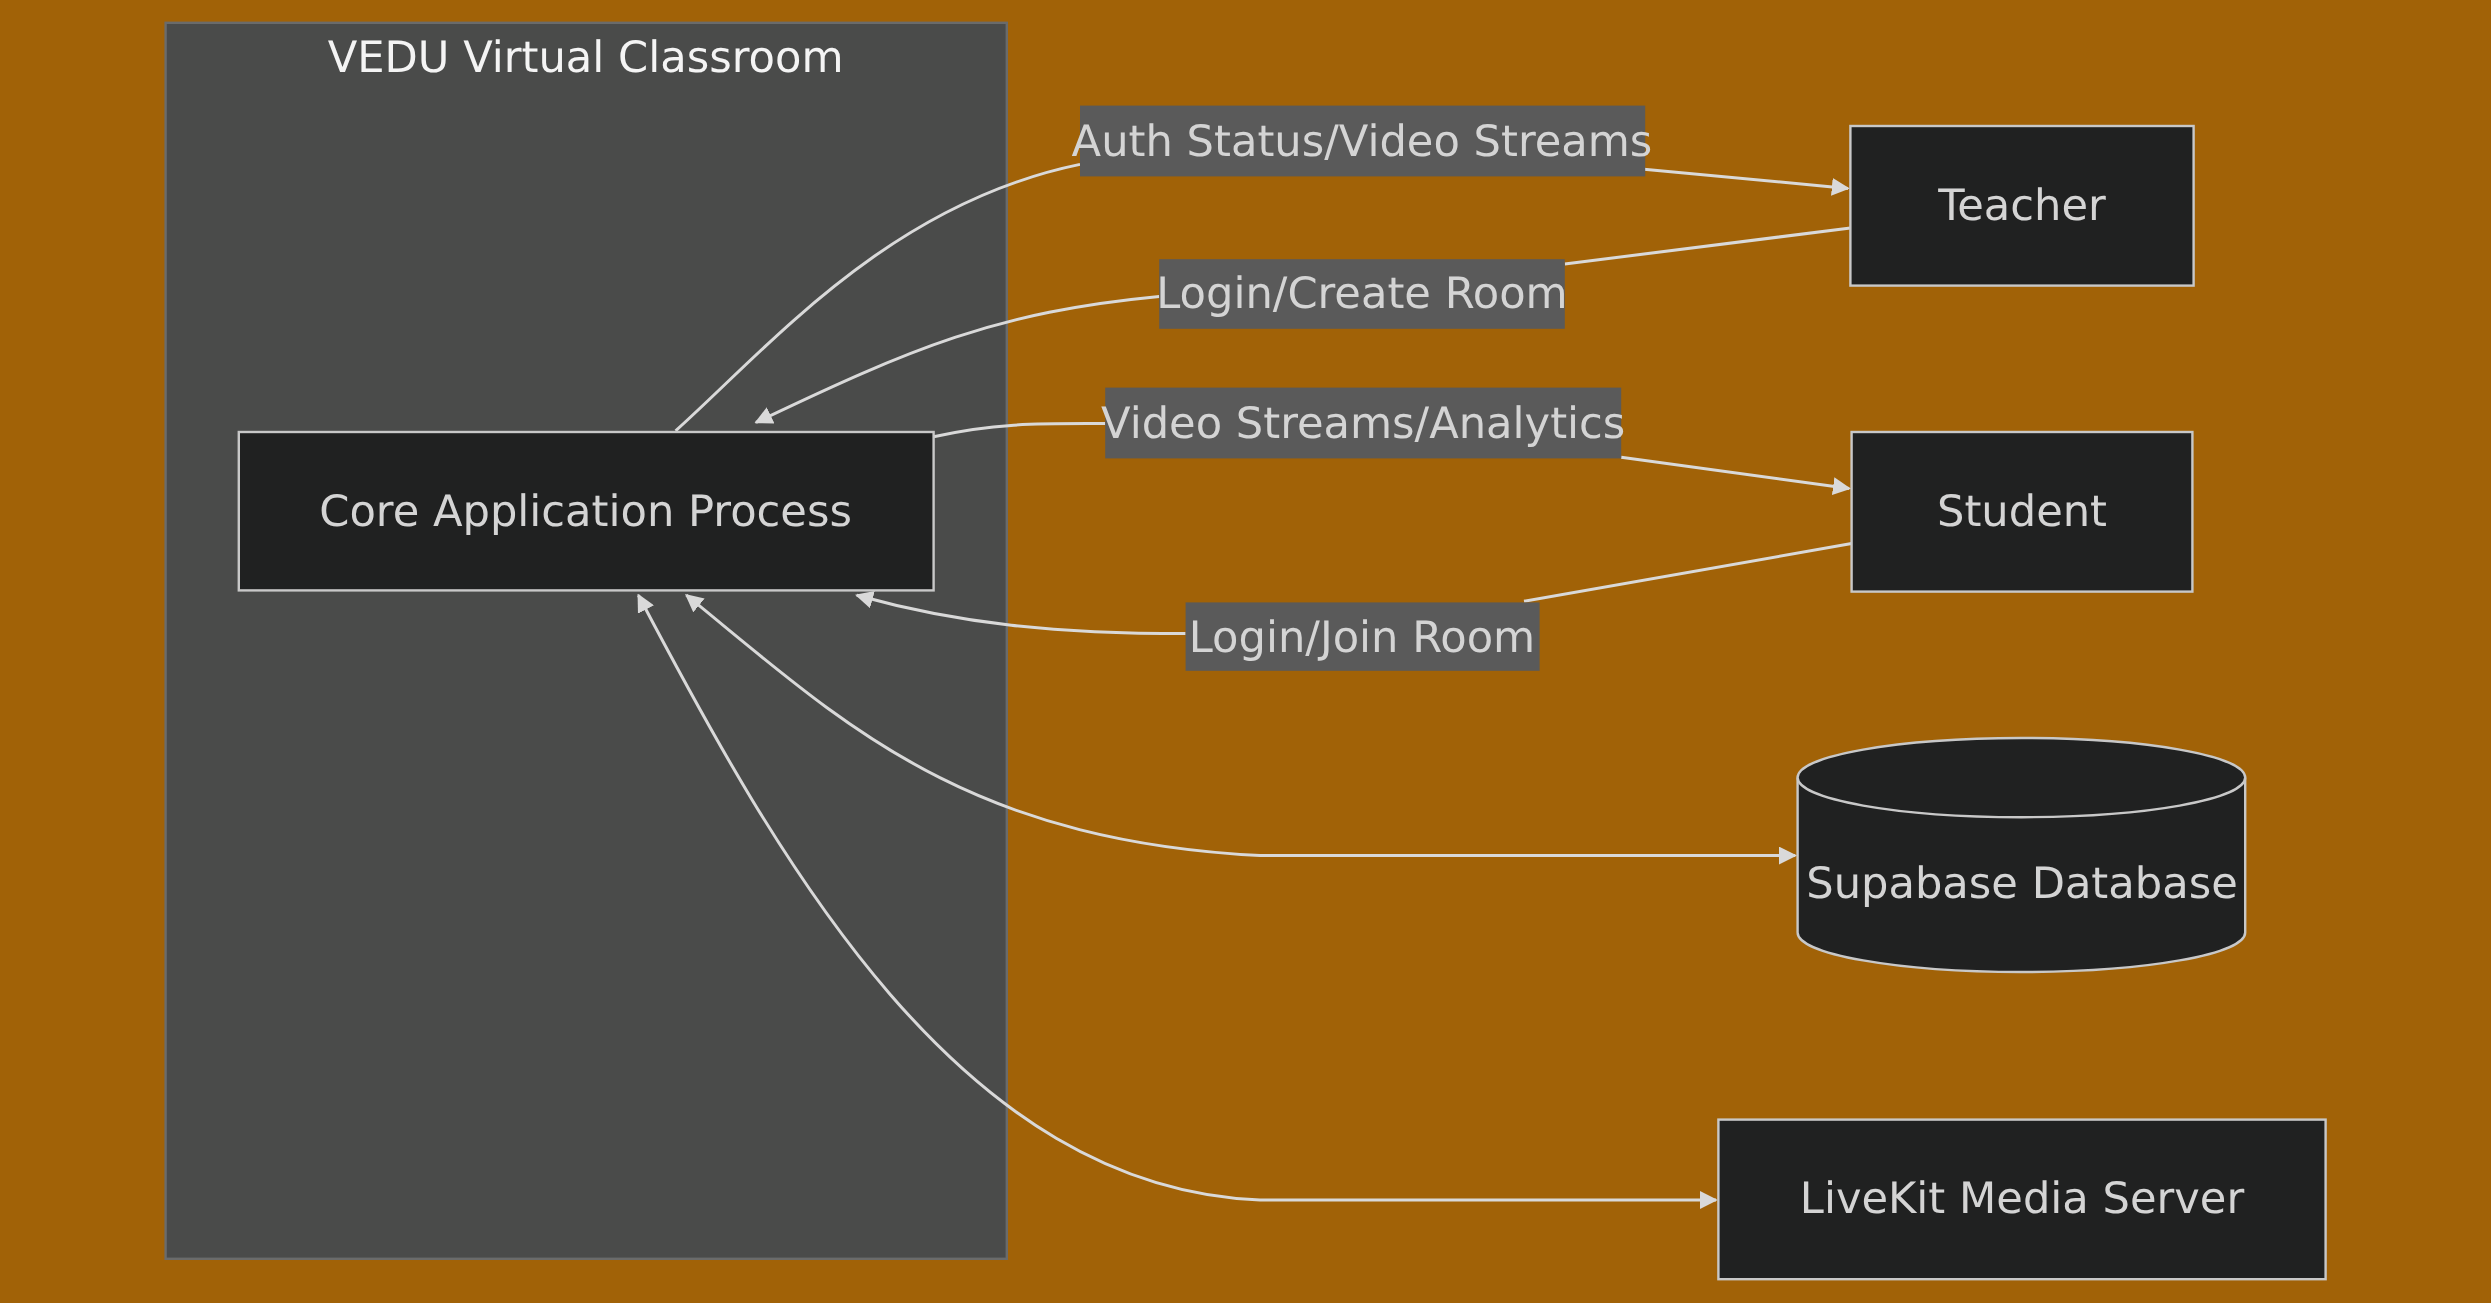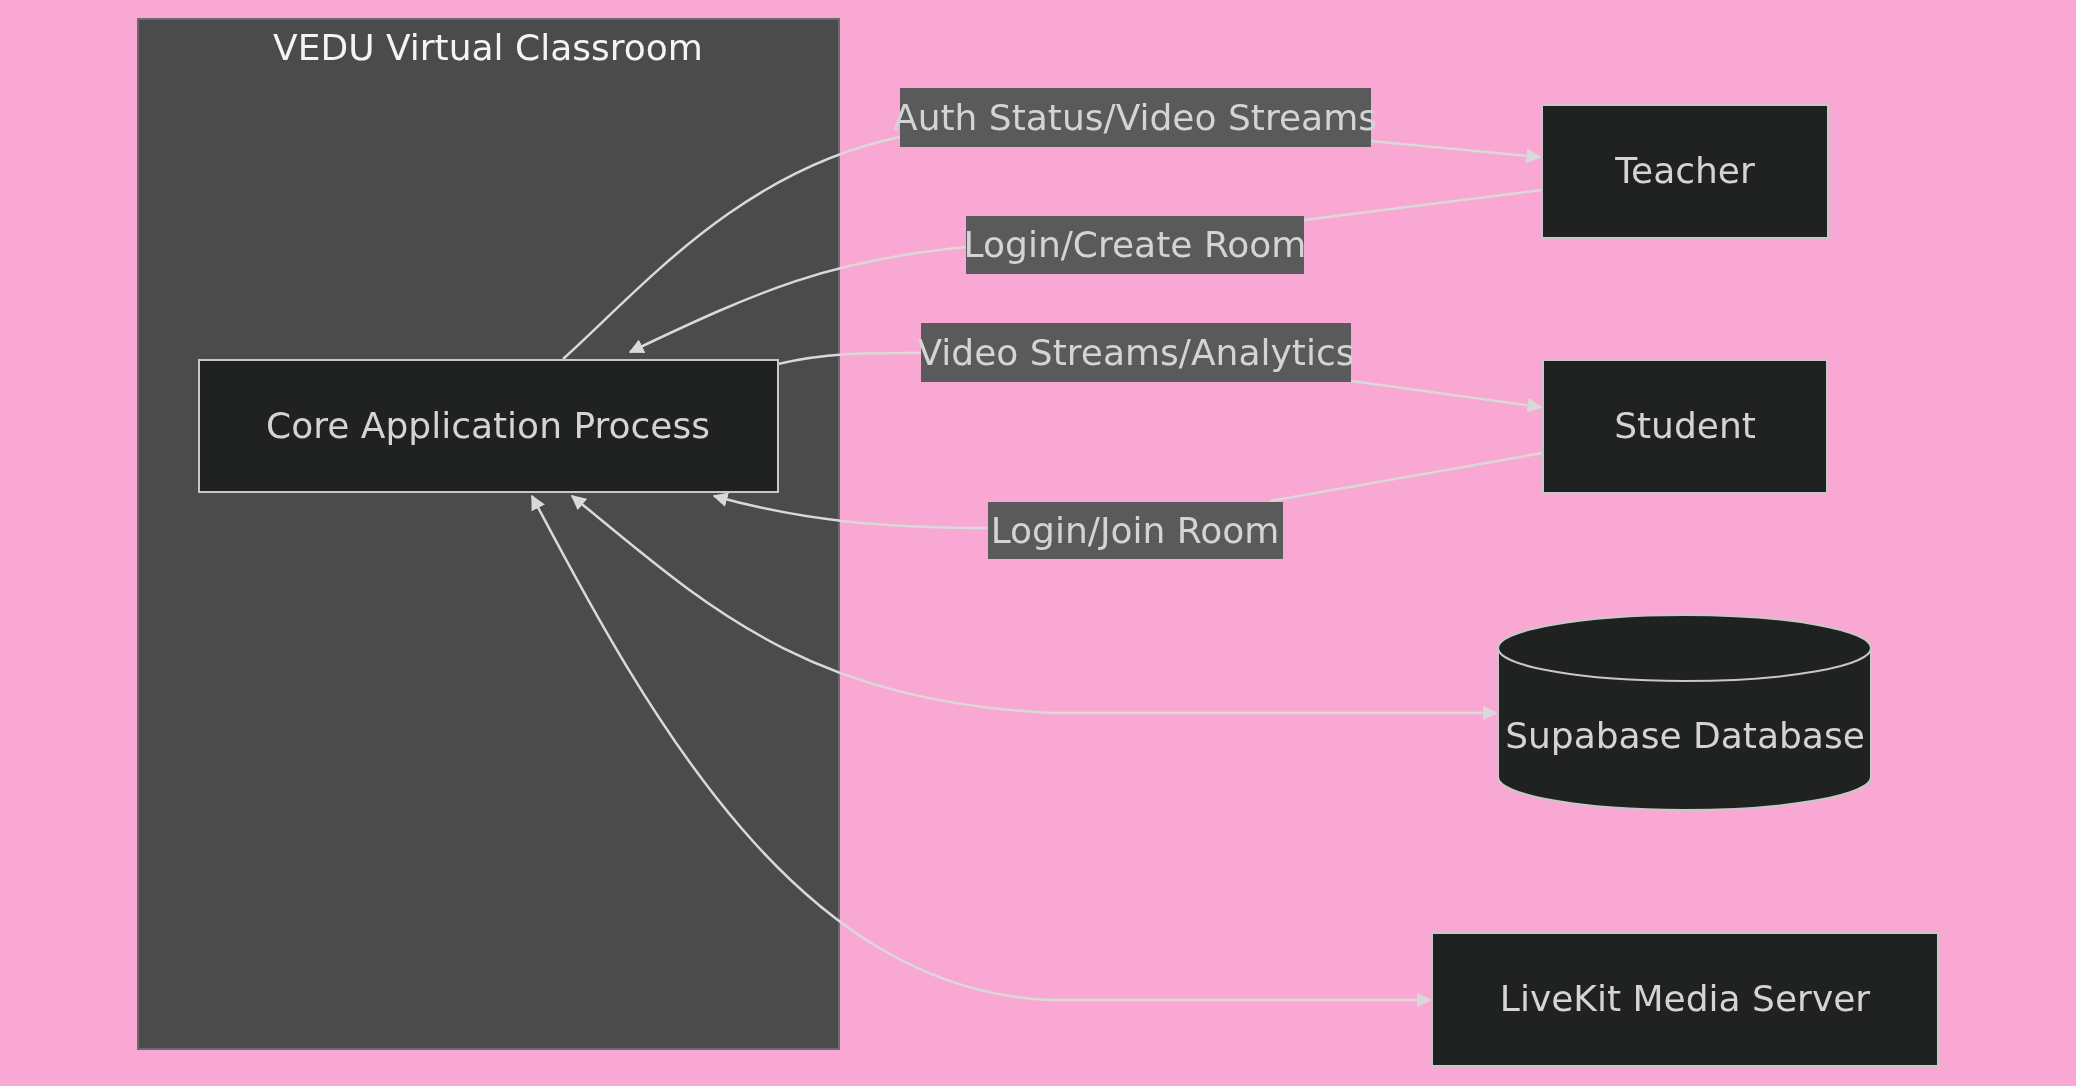--- a/index.html
+++ b/index.html
@@ -7,21 +7,21 @@
       padding: 0;
       background: #020816;
       width: 2076px;
       height: 1086px;
       overflow: hidden;
     }
     #canvas {
       position: relative;
       width: 2076px;
       height: 1086px;
-      background: #f9a8d4;
+      background: #a16207;
       font-family: "DejaVu Sans", "Liberation Sans", sans-serif;
     }
     svg#diagram {
       position: absolute;
       left: 0;
       top: 0;
     }
     .cluster-rect {
       fill: #4a4b4a;
       stroke: #6a6b6b;

